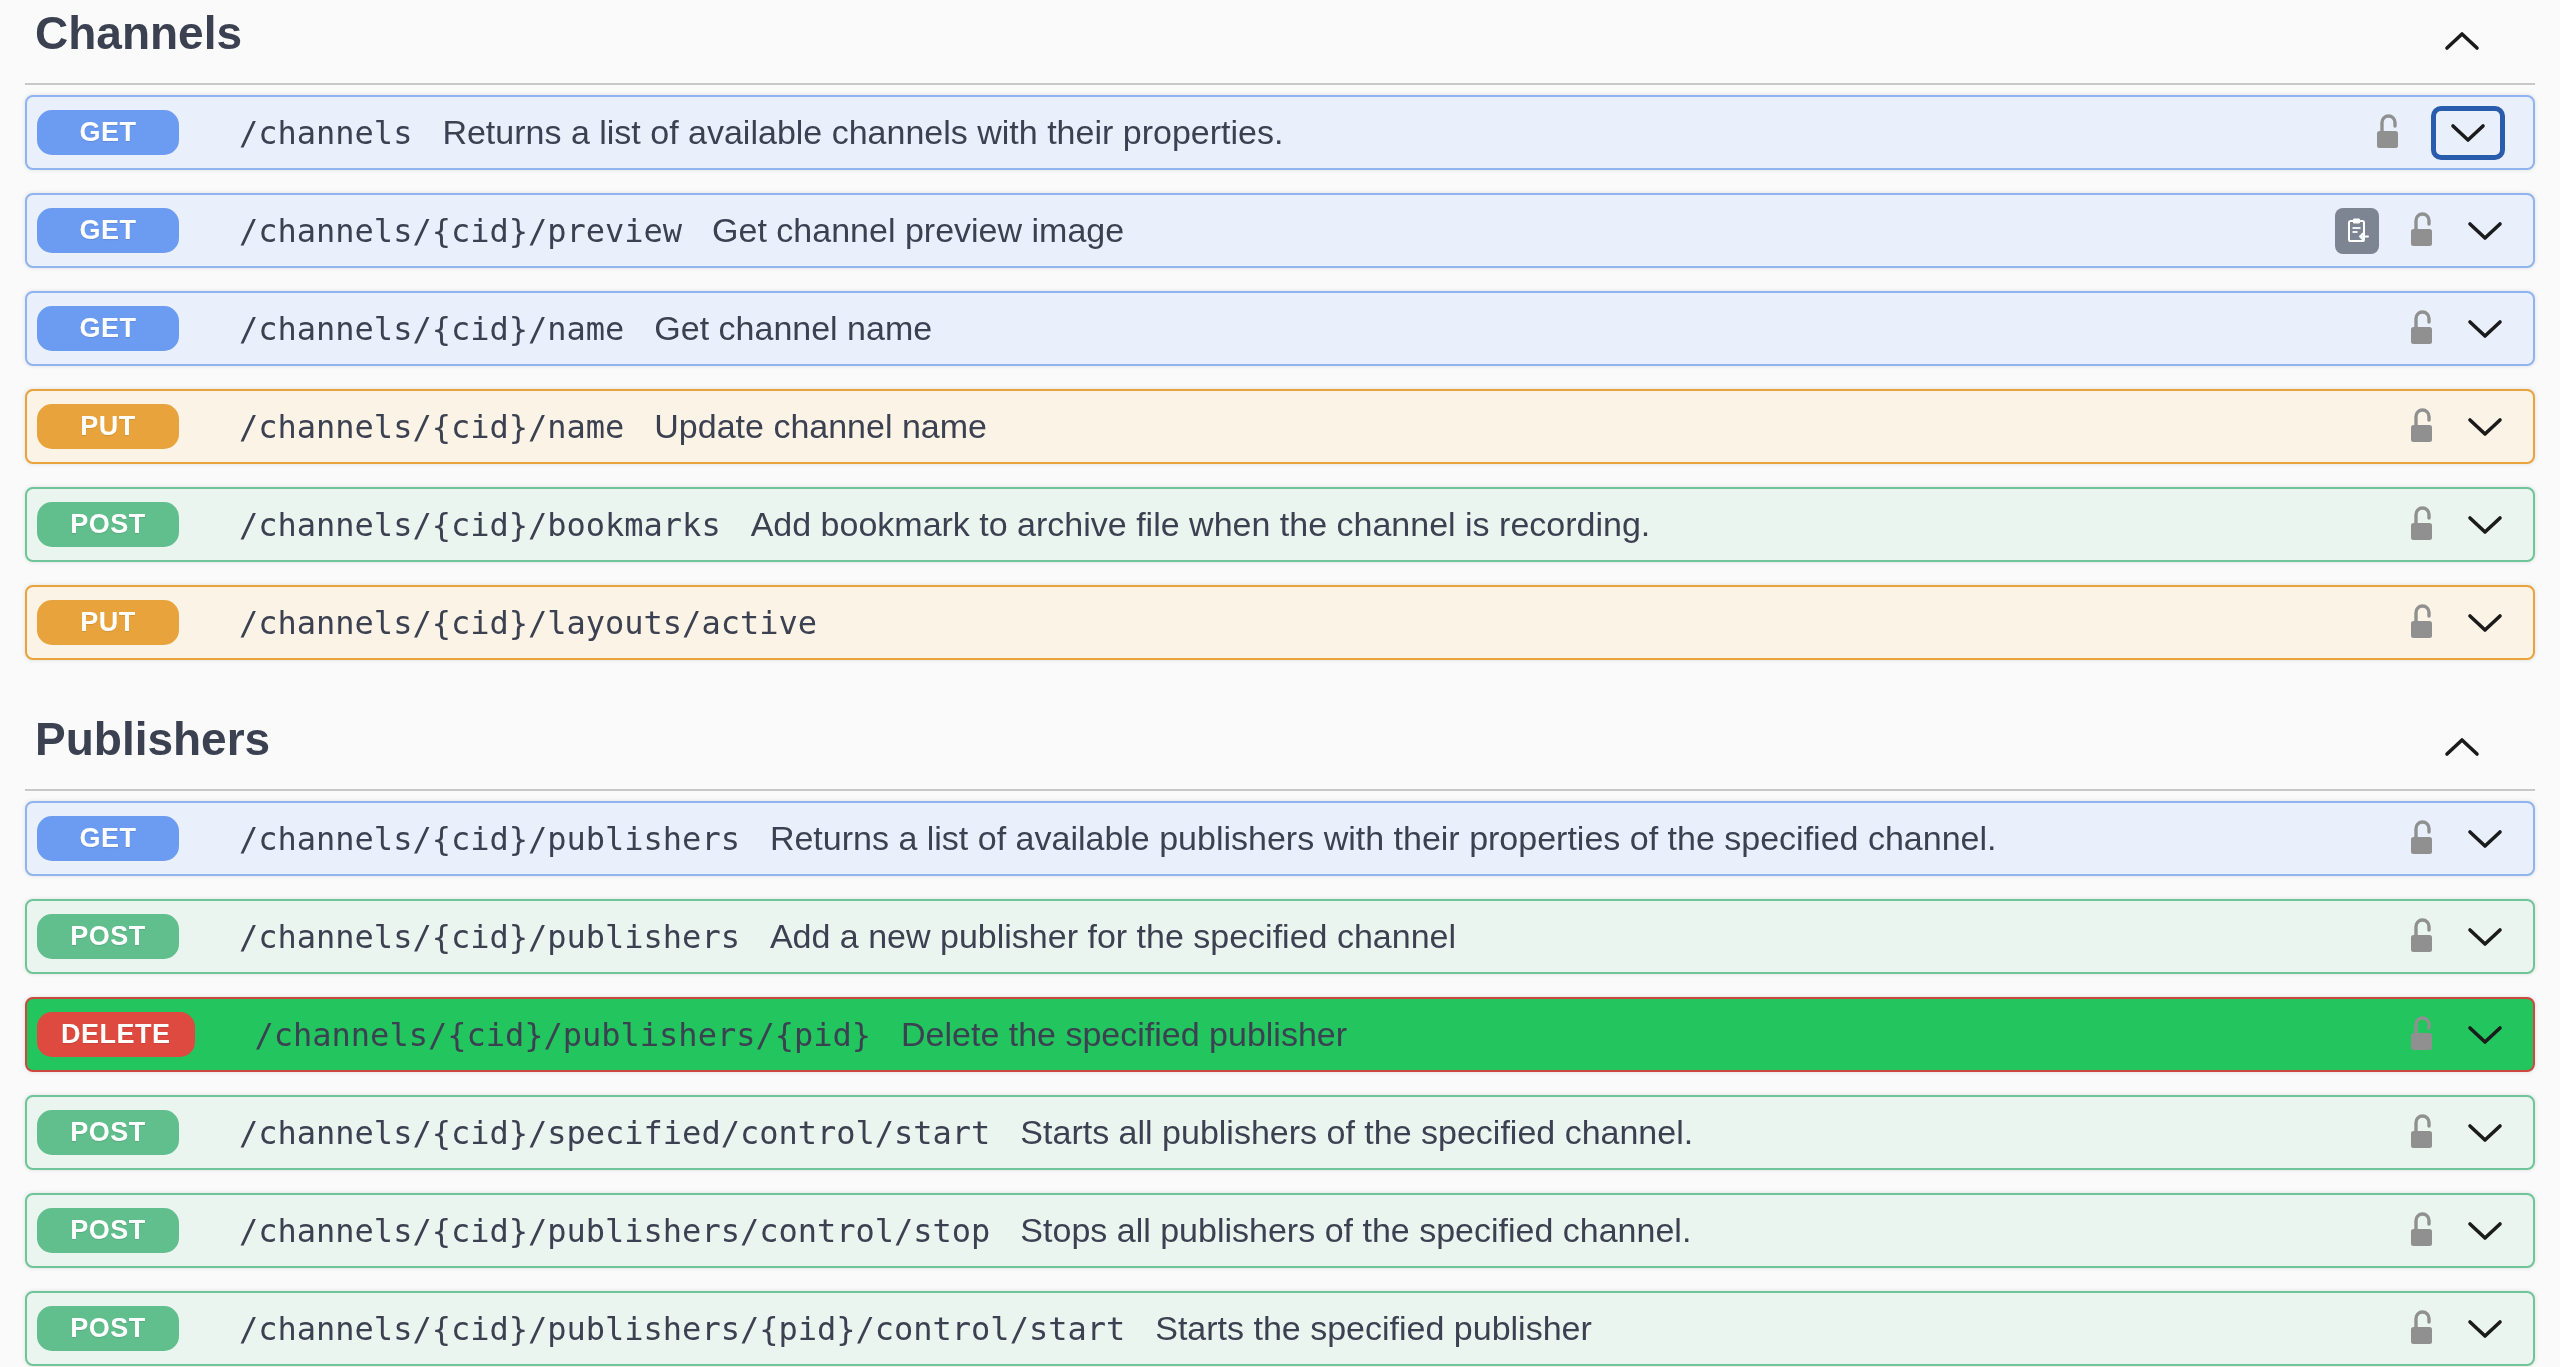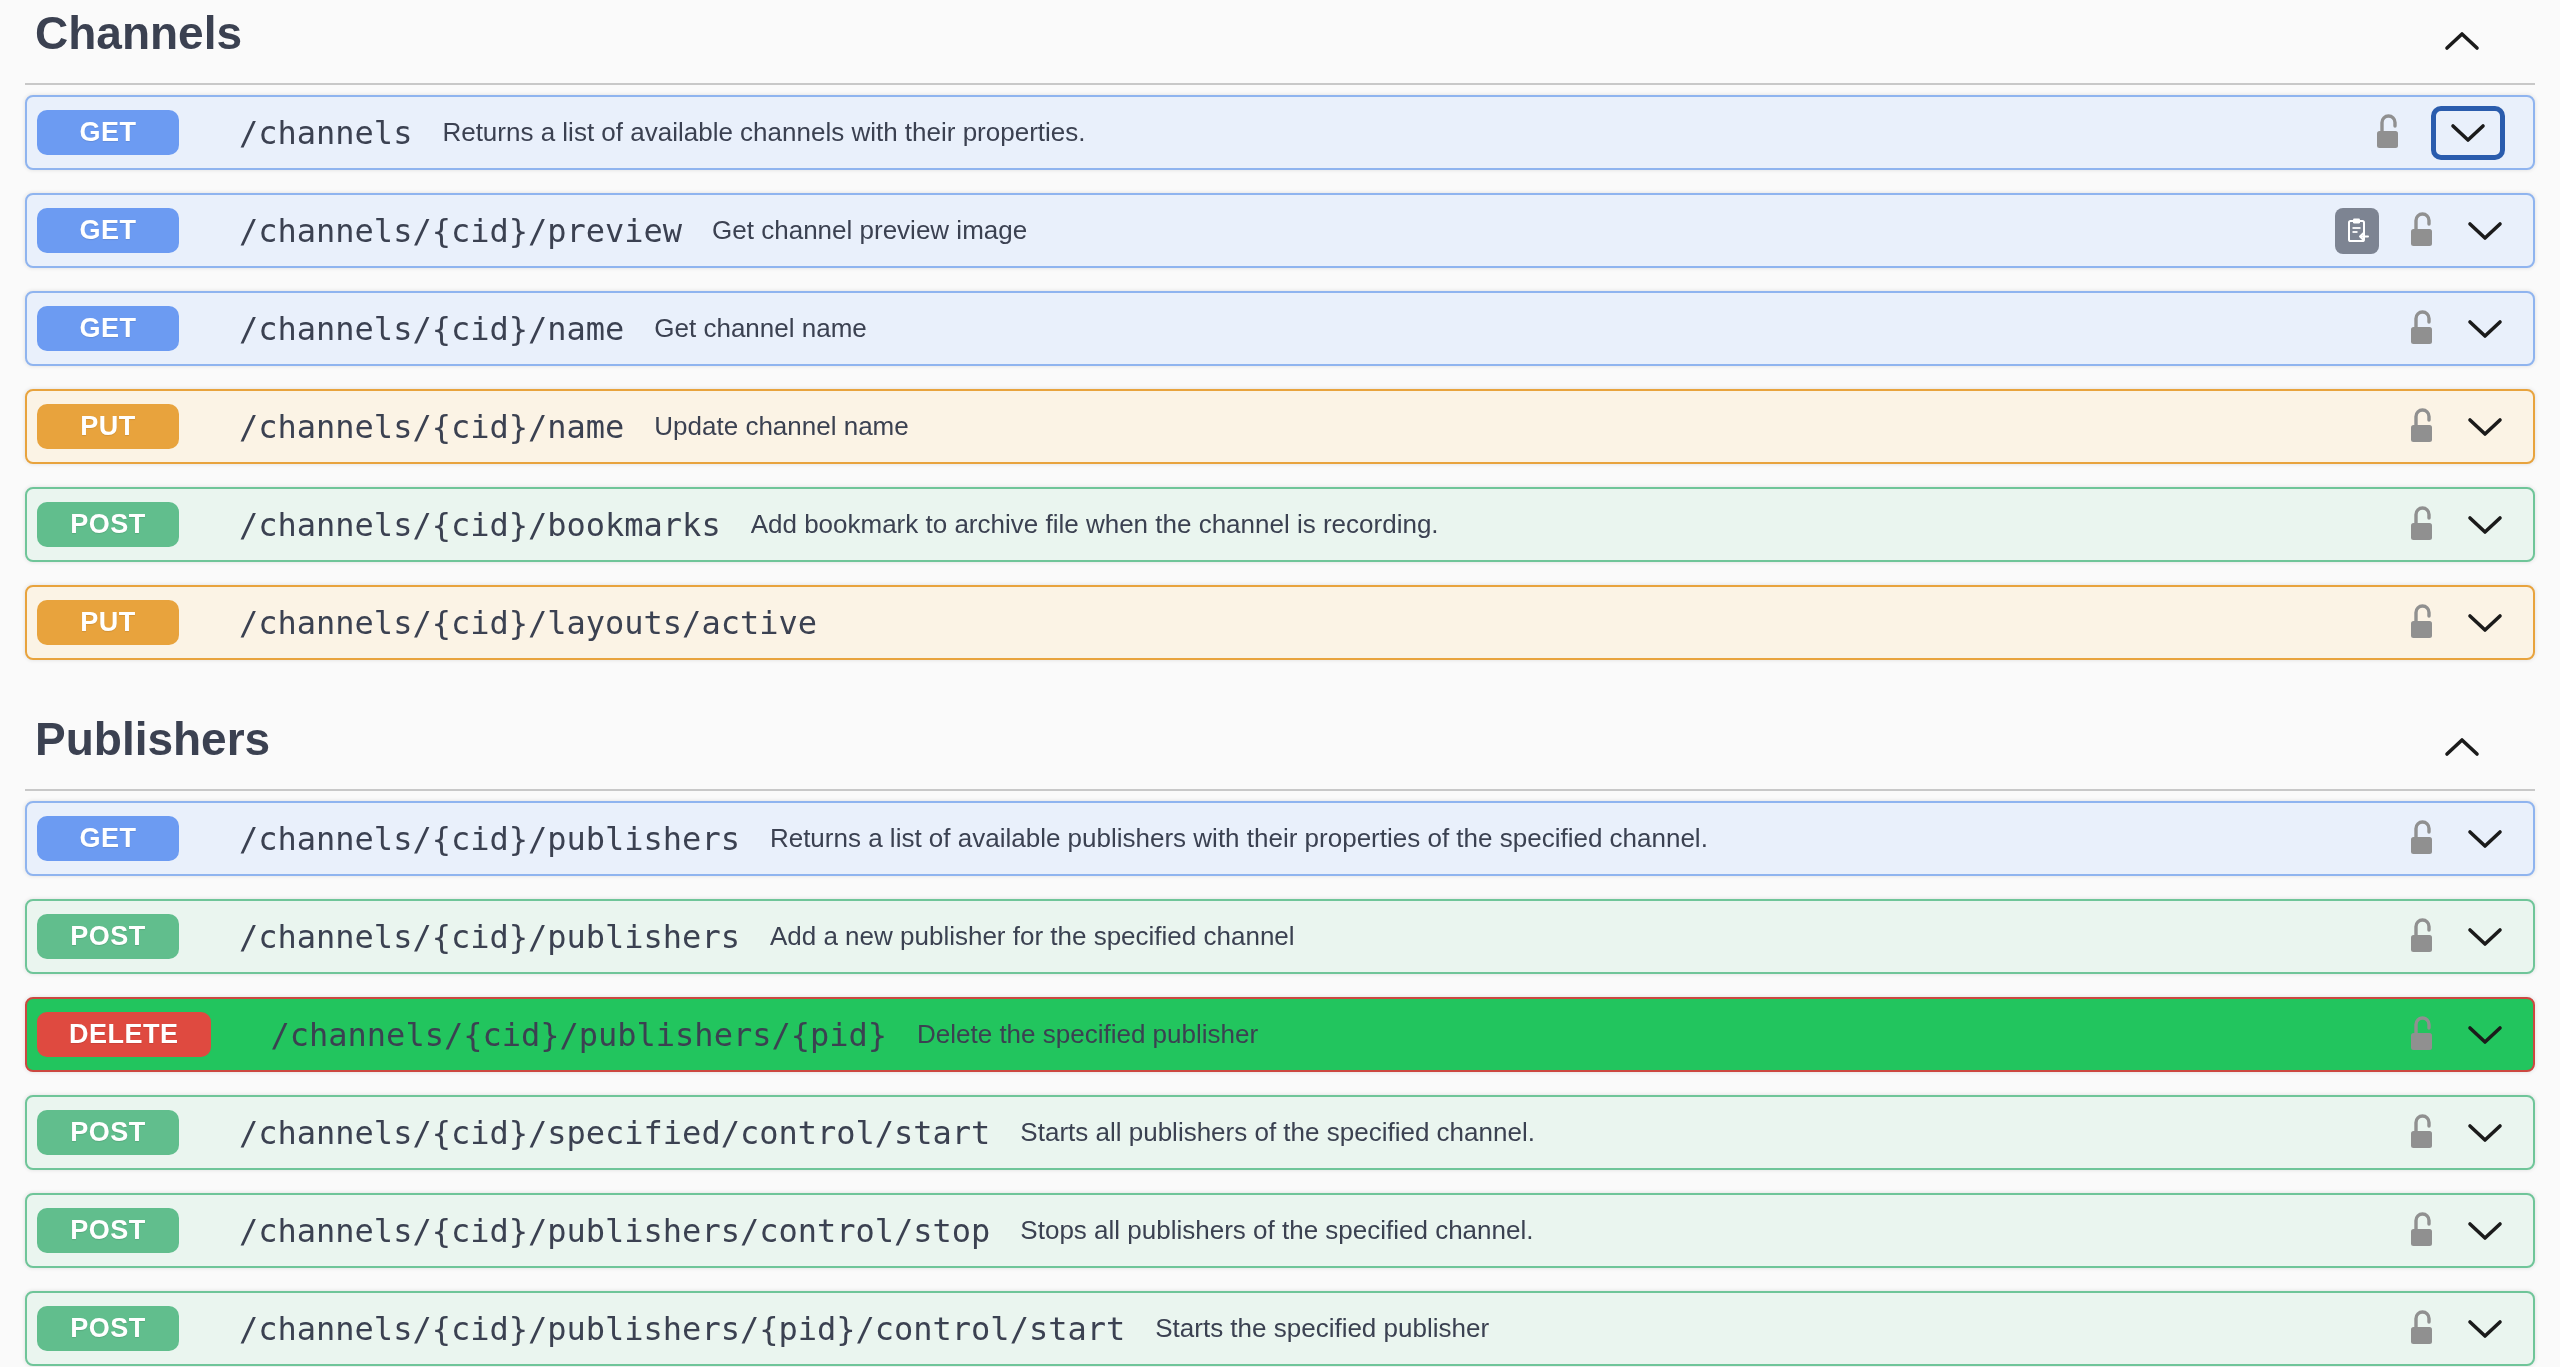--- a/index.html
+++ b/index.html
@@ -36,33 +36,33 @@
   .opblock {
     display: flex; align-items: center;
     height: 75px; margin-bottom: 23px;
     border: 2px solid; border-radius: 8px;
     padding: 0 28px 0 10px;
     box-shadow: 0 0 4px rgba(0,0,0,0.12);
     cursor: pointer;
   }
   .method-badge {
     min-width: 142px; height: 45px; line-height: 45px;
-    border-radius: 10px; text-align: center;
+    border-radius: 15px; text-align: center;
     font-size: 27px; font-weight: 700; letter-spacing: 0.5px;
-    color: #ffffff; padding: 0 32px; flex: none;
+    color: #ffffff; padding: 0 24px; flex: none;
     text-shadow: 0 1px 1px rgba(0,0,0,0.1);
   }
   .ep-path {
     margin-left: 60px;
     font-family: "DejaVu Sans Mono", monospace;
     font-size: 32px; font-weight: 400; color: var(--text, #3b4151);
     white-space: nowrap; flex: none;
   }
   .ep-desc {
-    margin-left: 30px; font-size: 26px; color: var(--text, #3b4151);
+    margin-left: 30px; font-size: 34px; color: var(--text, #3b4151);
     white-space: nowrap; overflow: hidden; text-overflow: ellipsis;
   }
   .right-cluster {
     margin-left: auto; display: flex; align-items: center; gap: 26px; flex: none;
   }
   .icon-btn {
     background: none; border: none; padding: 0; cursor: pointer;
     display: flex; align-items: center; justify-content: center;
   }
   .copy-btn {

